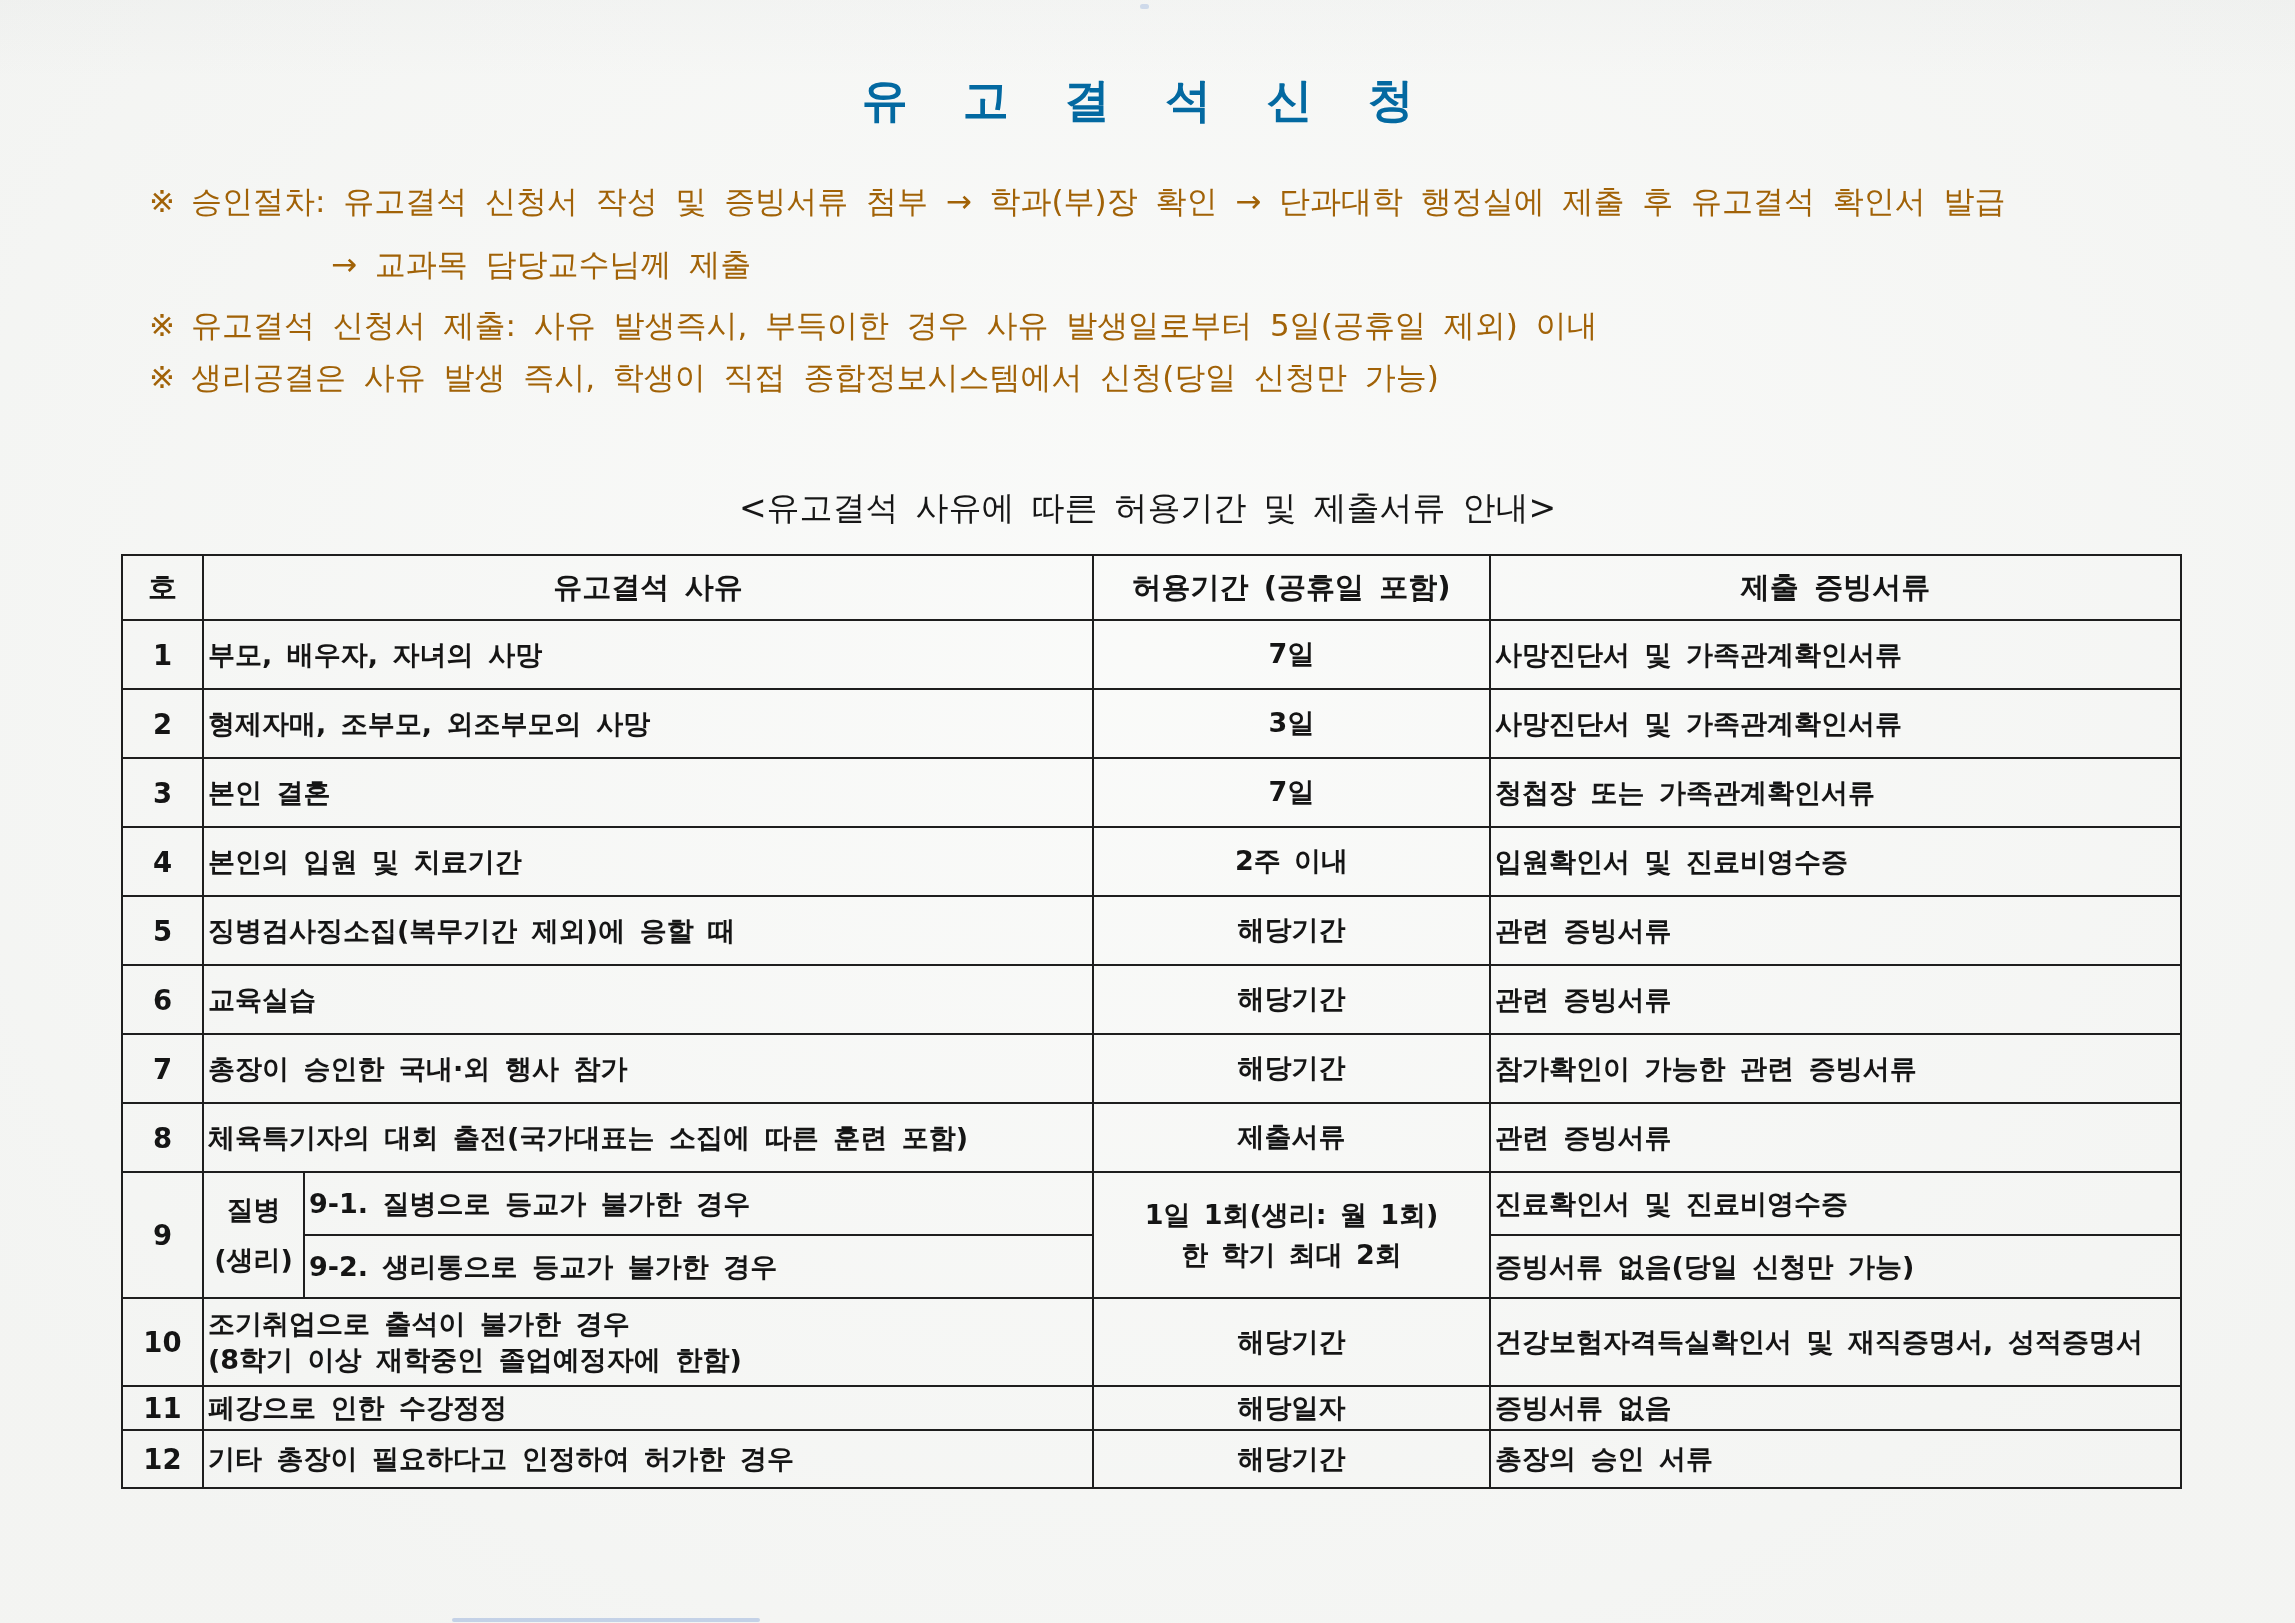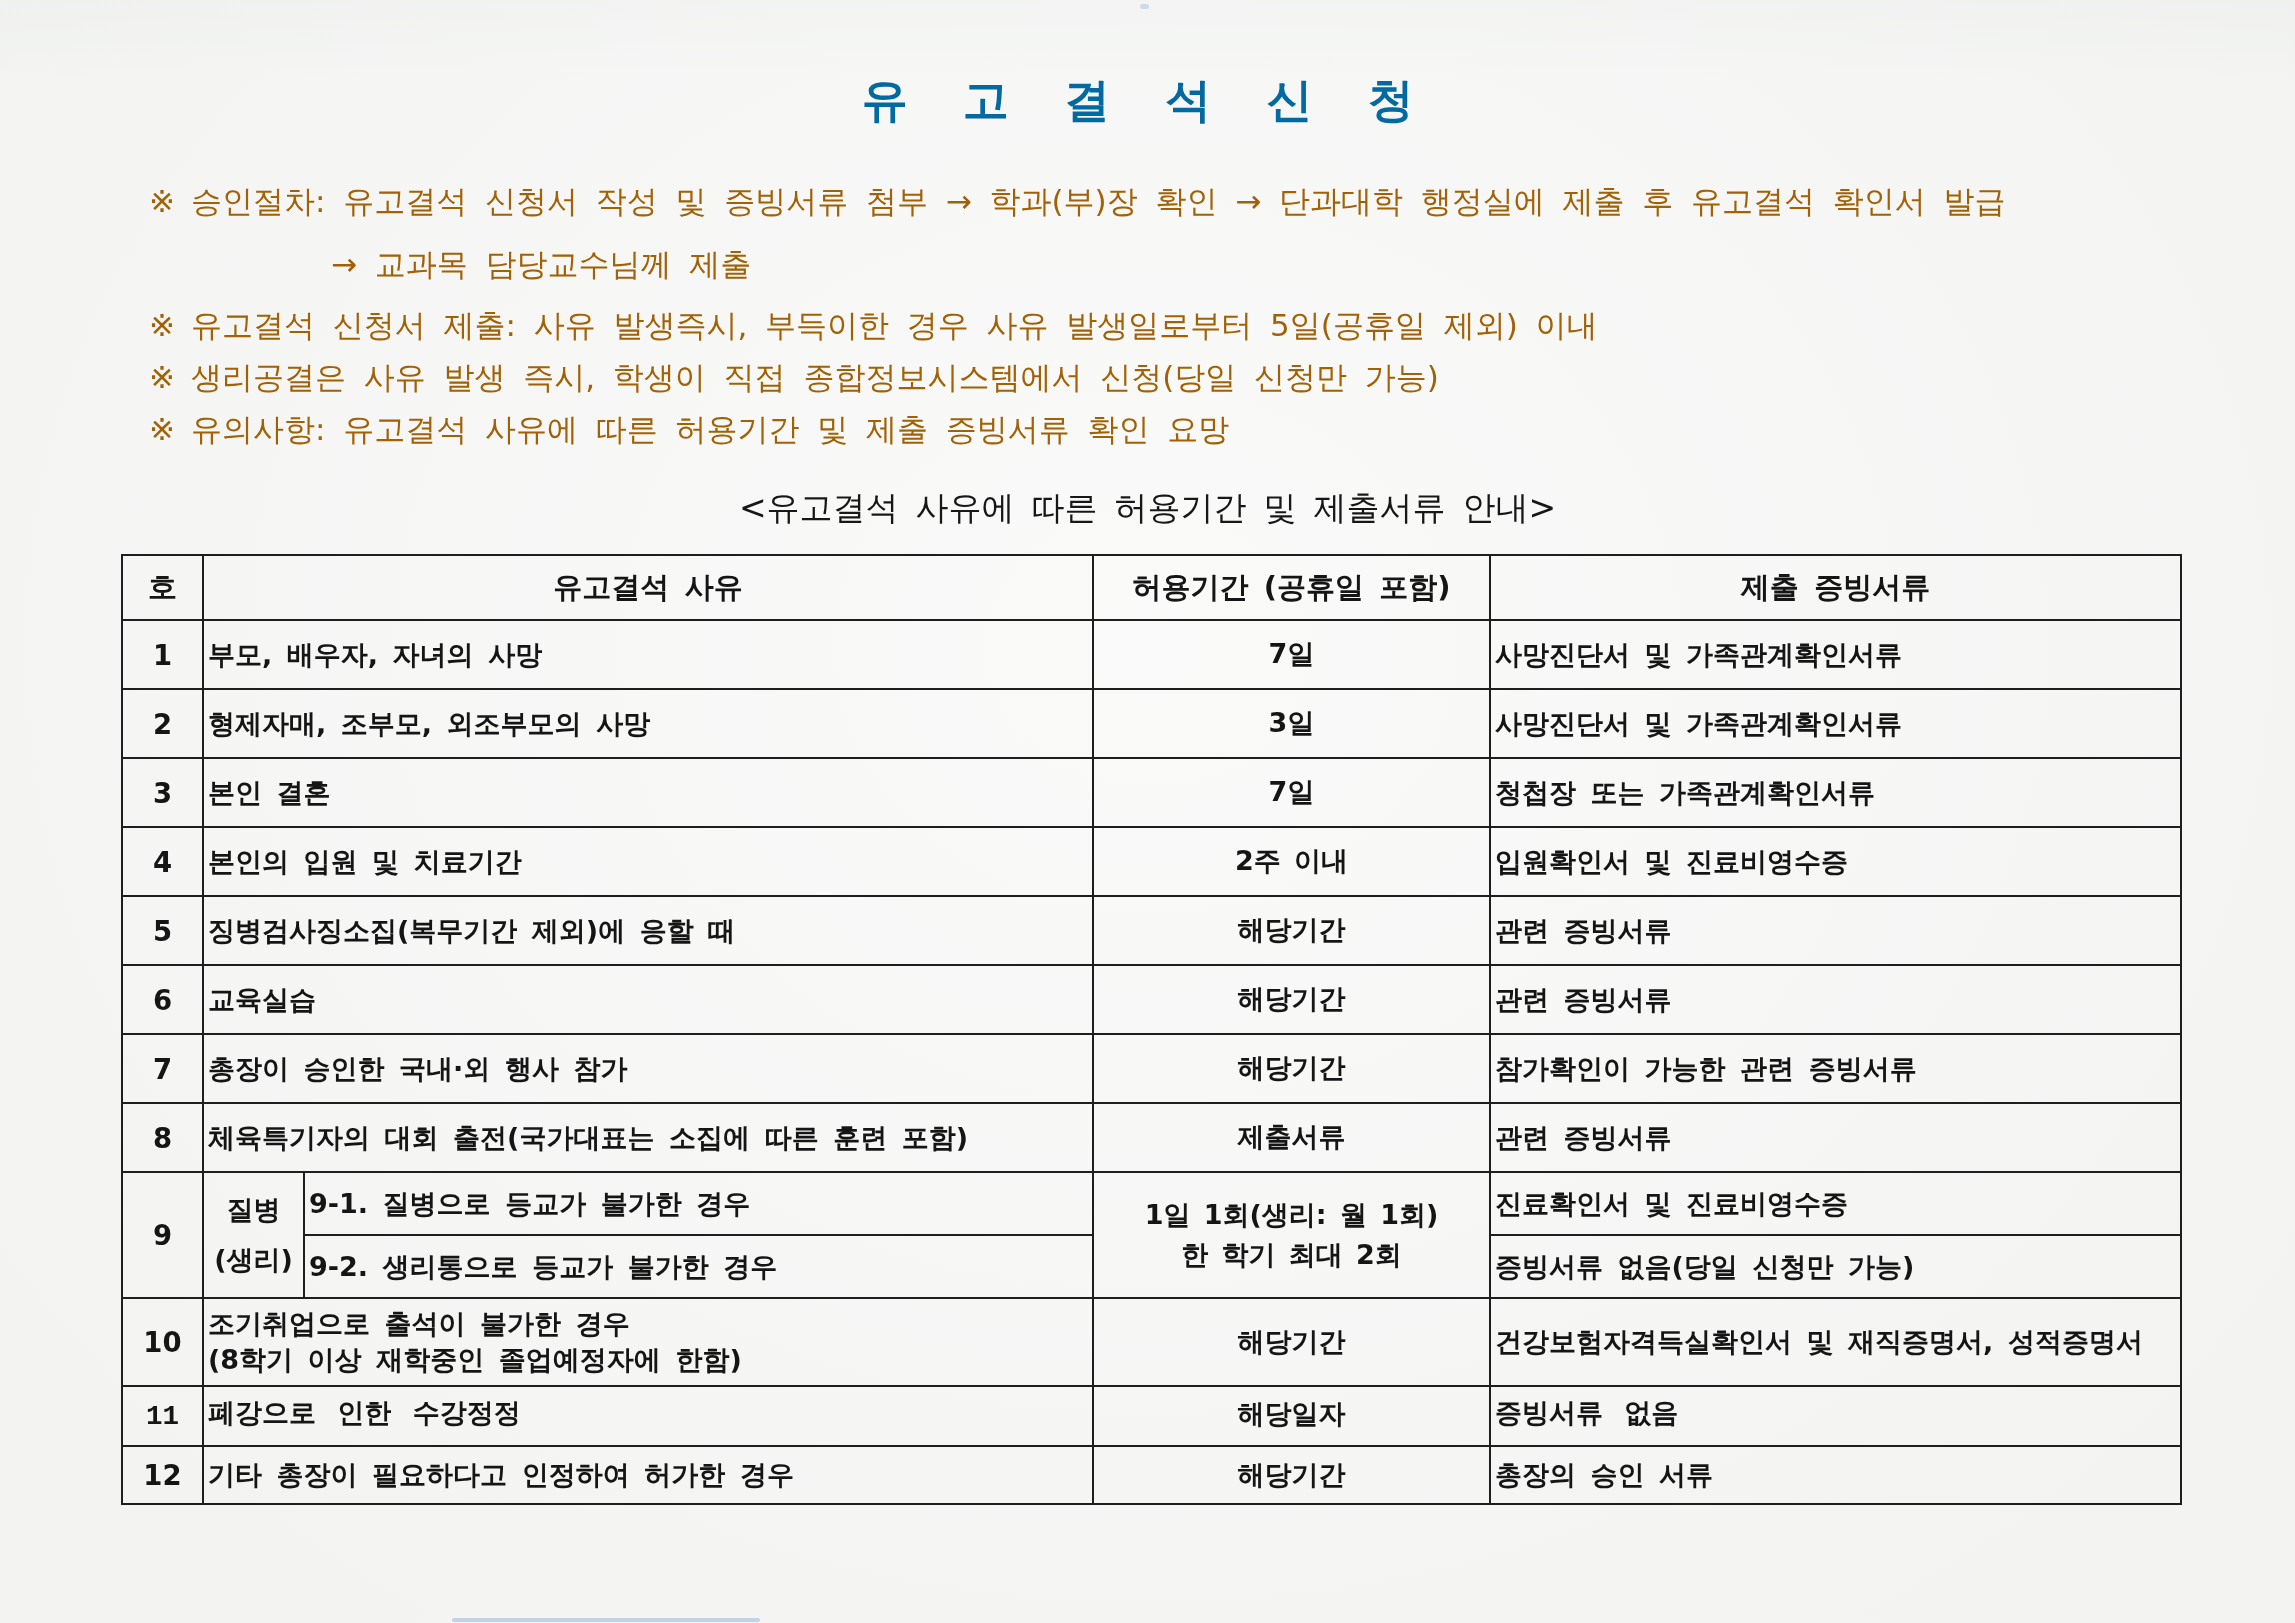--- a/index.html
+++ b/index.html
@@ -54,21 +54,21 @@
     overflow:hidden;
   }
   table.absence th{
     font-size:29px;font-weight:bold;text-align:center;
     word-spacing:5.2px;
   }
   tr.hrow{height:65px;}
   tr.std{height:69px;}
   tr.sub{height:63px;}
   tr.r10{height:88px;}
-  tr.r11{height:60px;font-family:Liberation Mono, monospace;}
+  tr.r11{height:44px;}
   tr.r12{height:58px;}
   td.no{text-align:center;font-weight:bold;font-size:27.5px;}
   td.reason, td.docs{
     text-align:left;padding-left:18.3px;
     white-space:pre-line;word-spacing:5.2px;line-height:1.32;
   }
   td.period{
     text-align:center;white-space:pre-line;
     word-spacing:3.9px;line-height:1.5;
   }
@@ -98,23 +98,20 @@
       <span class="marker">※</span><span>승인절차: 유고결석 신청서 작성 및 증빙서류 첨부 → 학과(부)장 확인 → 단과대학 행정실에 제출 후 유고결석 확인서 발급</span>
     </div>
     <div class="note indent">
       <span>→ 교과목 담당교수님께 제출</span>
     </div>
     <div class="note">
       <span class="marker">※</span><span>유고결석 신청서 제출: 사유 발생즉시, 부득이한 경우 사유 발생일로부터 5일(공휴일 제외) 이내</span>
     </div>
     <div class="note">
       <span class="marker">※</span><span>생리공결은 사유 발생 즉시, 학생이 직접 종합정보시스템에서 신청(당일 신청만 가능)</span>
-    </div>
-    <div class="note">
-      <span class="marker">※</span><span>유의사항: 유고결석 사유에 따른 허용기간 및 제출 증빙서류 확인 요망</span>
     </div>
   </div>
 
   <div class="caption">&lt;유고결석 사유에 따른 허용기간 및 제출서류 안내&gt;</div>
 
   <table class="absence">
     <colgroup>
       <col style="width:81px">
       <col style="width:101px">
       <col style="width:789px">

